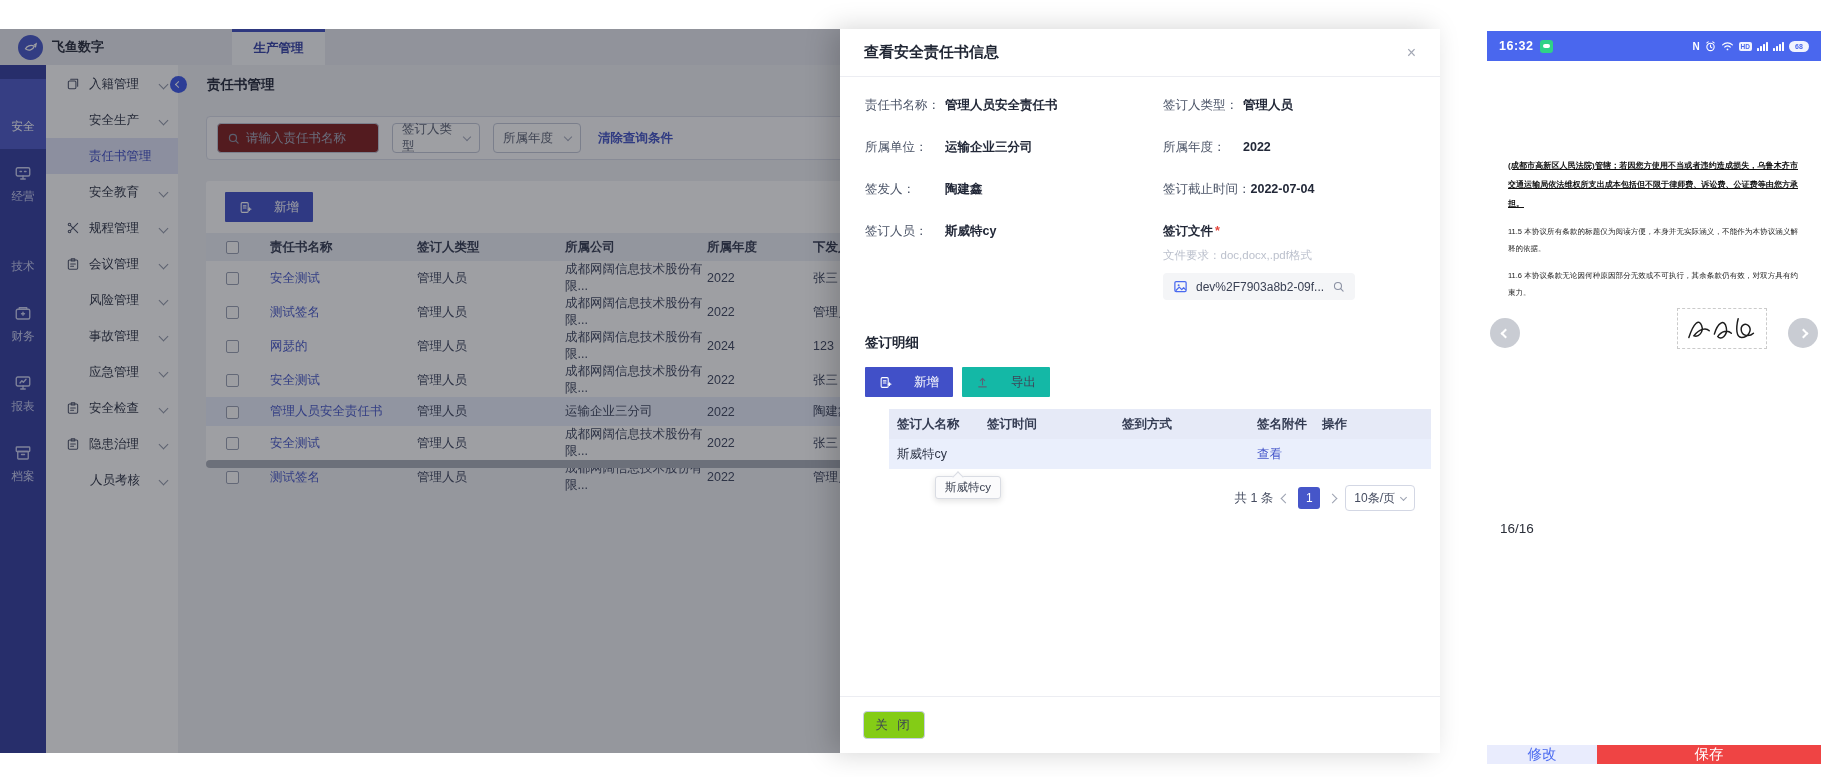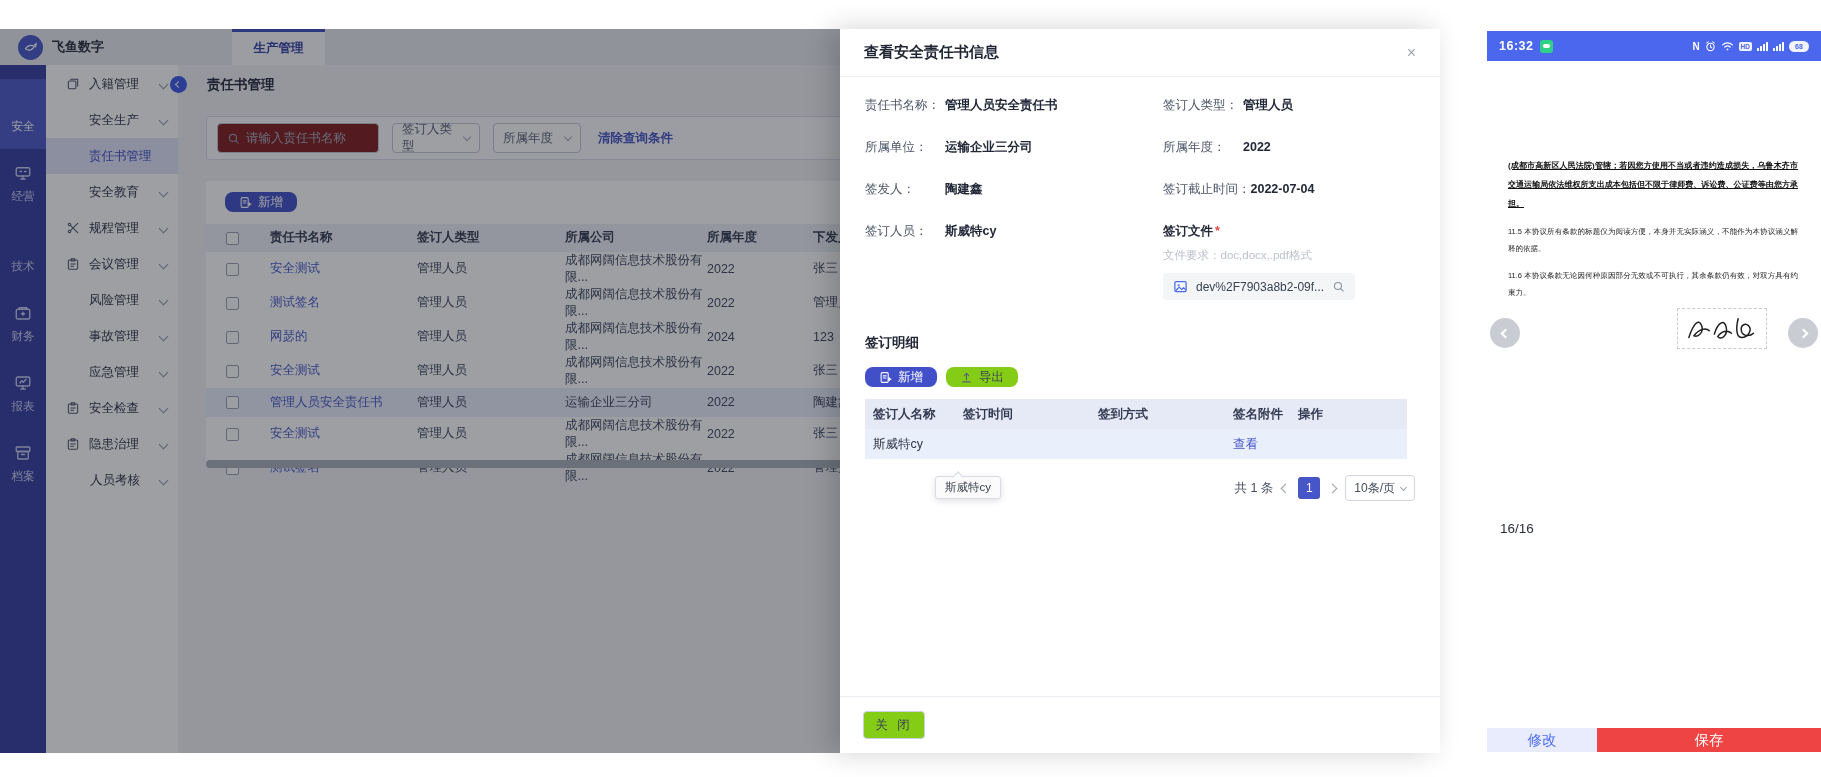--- a/index.html
+++ b/index.html
@@ -34,21 +34,21 @@
 
   .content { position:absolute; left:178px; top:36px; right:0; bottom:0; background:#f0f1f5; }
   .page-title { position:absolute; left:29px; top:11px; font-size:13.5px; font-weight:700; color:#23293a; }
   .filter-card { position:absolute; left:28px; top:51px; right:15px; height:44px; background:#fbfcfd; border:1px solid #d9dce8; border-radius:4px; display:flex; align-items:center; gap:13px; padding-left:10px; }
   .search-box { width:162px; height:30px; border:1px solid #c3c8d8; border-radius:4px; background:#7f1d1d; display:flex; align-items:center; gap:6px; padding:0 9px; color:#a3a9bb; font-size:12.5px; }
   .sel { width:88px; height:30px; border:1px solid #c3c8d8; border-radius:4px; background:#fff; display:flex; align-items:center; justify-content:space-between; padding:0 9px; color:#5c6376; font-size:12.5px; }
   .sel .chev { color:#a3a9bb; width:6px; height:6px; margin-top:-3px; }
   .clear-link { color:#4353c6; font-size:12.5px; font-weight:600; margin-left:4px; cursor:pointer; }
 
   .main-card { position:absolute; left:28px; top:116px; right:15px; height:282px; background:#fff; border-radius:3px; padding-top:11px; }
-  .btn { display:inline-flex; align-items:center; justify-content:center; gap:6px; height:20px; border-radius:8px; font-size:12.5px; cursor:pointer; }
+  .btn { display:inline-flex; align-items:center; justify-content:center; gap:22px; height:30px; border-radius:1px; font-size:12.5px; cursor:pointer; }
   .btn-primary { background:#4150c8; color:#fff; padding:0 14px; }
   .add-btn { margin-left:19px; }
   table.main-tbl { border-collapse:collapse; table-layout:fixed; width:100%; margin-top:11px; }
   table.main-tbl th { height:28px; background:#edeff6; font-size:12.5px; font-weight:700; color:#333b52; text-align:left; }
   table.main-tbl td { height:29px; font-size:12.5px; color:#3f4760; text-align:left; }
   table.main-tbl .link { color:#4758ca; cursor:pointer; }
   table.main-tbl tr.hl td { background:#e9eefb; }
   .cb { display:inline-block; width:13px; height:13px; border:1.4px solid #99a0b3; border-radius:2px; background:#fdfdfd; margin-left:20px; vertical-align:middle; cursor:pointer; }
   .hscroll { position:absolute; left:28px; top:395px; width:778px; height:8px; border-radius:4px; background:#aaaeb9; cursor:pointer; }
 
@@ -62,22 +62,22 @@
   .m-body { padding:18px 25px 0; position:relative; }
   .fgrid { display:grid; grid-template-columns:298px 1fr; row-gap:23px; }
   .fl { font-size:12.5px; color:#4c5568; display:inline-block; min-width:80px; }
   .fv { font-size:12.5px; color:#222838; font-weight:700; }
   .file-label { font-size:12.5px; font-weight:700; color:#222838; }
   .req { color:#e5483f; margin-left:2px; }
   .file-hint { font-size:11.5px; color:#bcc1cd; margin-top:8px; }
   .file-chip { margin-top:10px; display:inline-flex; align-items:center; gap:8px; background:#f4f5f7; border-radius:4px; height:27px; padding:0 10px; font-size:12px; color:#3a4154; cursor:pointer; }
   .detail-title { margin-top:34px; font-size:13.5px; font-weight:700; color:#1f2533; }
   .detail-btns { margin-top:15px; display:flex; gap:9px; }
-  .btn-light { background:#84cc16; color:#3f4659; padding:0 14px; }
-  table.d-tbl { border-collapse:collapse; table-layout:fixed; width:484px; margin-top:12px; }
+  .btn-light { background:#14b8a6; color:#3f4659; padding:0 14px; }
+  table.d-tbl { border-collapse:collapse; table-layout:fixed; width:484px; margin-top:12px;margin-left:24px; }
   table.d-tbl th { height:30px; background:#e6eaf7; font-size:12.5px; font-weight:700; color:#333b52; text-align:left; padding-left:8px; }
   table.d-tbl td { height:30px; background:#eaeffc; font-size:12.5px; color:#2f3648; text-align:left; padding-left:8px; }
   table.d-tbl .link { color:#4758ca; cursor:pointer; }
   .tooltip { position:absolute; left:95px; top:399px; background:#fbfbfc; border:1px solid #d9dce3; border-radius:3px; box-shadow:0 2px 6px rgba(0,0,0,0.12); font-size:11.5px; color:#3a4050; padding:3px 9px; }
   .tooltip:before { content:''; position:absolute; top:-4px; left:18px; width:7px; height:7px; background:#fbfbfc; border-left:1px solid #d9dce3; border-top:1px solid #d9dce3; transform:rotate(45deg); }
   .pager { margin-top:16px; width:550px; display:flex; justify-content:flex-end; align-items:center; gap:9px; font-size:12.5px; color:#454c60; }
   .pg-chev { color:#9ba1b0; cursor:pointer; display:flex; }
   .pg-cur { width:22px; height:22px; border-radius:3px; background:#4656c9; color:#fff; display:flex; align-items:center; justify-content:center; font-size:12px; cursor:pointer; }
   .pg-size { height:26px; border:1px solid #d3d7e4; border-radius:4px; background:#fff; display:flex; align-items:center; gap:6px; padding:0 8px; font-size:12px; color:#454c60; cursor:pointer; }
   .pg-size .chev { width:5px; height:5px; color:#9ba1b0; margin-top:-2px; }
@@ -107,21 +107,21 @@
   .cap-rec span { width:11px; height:11px; border:1.6px solid #fff; border-radius:50%; display:flex; align-items:center; justify-content:center; }
   .cap-rec span:after { content:''; width:4px; height:4px; background:#fff; border-radius:50%; }
   .p-doc { position:absolute; left:21px; top:125px; width:290px; color:#111; }
   .p-doc .dp1 { font-size:8px; font-weight:700; line-height:19px; text-decoration:underline; text-align:justify; }
   .p-doc .dp { font-size:7.5px; line-height:17px; color:#222; margin-top:10px; text-align:justify; }
   .sig-box { position:absolute; left:190px; top:277px; width:90px; height:41px; border:1px dashed #cbcbcb; display:flex; align-items:center; justify-content:center; }
   .nav-circle { position:absolute; top:287px; width:30px; height:30px; border-radius:50%; background:#c9ccd3; color:#fff; display:flex; align-items:center; justify-content:center; cursor:pointer; }
   .nav-circle .chev { width:7px; height:7px; border-width:2px; }
   .nc-l { left:3px; } .nc-r { right:3px; }
   .p-page { position:absolute; left:13px; top:490px; font-size:13.5px; color:#2b2f3a; }
-  .p-btns { position:absolute; left:0; top:697px; width:334px; height:24px; display:flex; }
+  .p-btns { position:absolute; left:0; top:697px; width:334px; height:36px; display:flex;align-items:flex-end; }
   .btn-edit { width:110px; background:#e9ecfd; color:#4c6bf0; font-size:14.5px; display:flex; align-items:center; justify-content:center; cursor:pointer; }
   .btn-save { flex:1; background:#ef4444; color:#fff; font-size:14.5px; display:flex; align-items:center; justify-content:center; cursor:pointer; }
 </style>
 </head>
 <body>
 
 <div class="webapp">
   <div class="app-header">
     <div class="logo-wrap">
       <div class="logo-circle">

